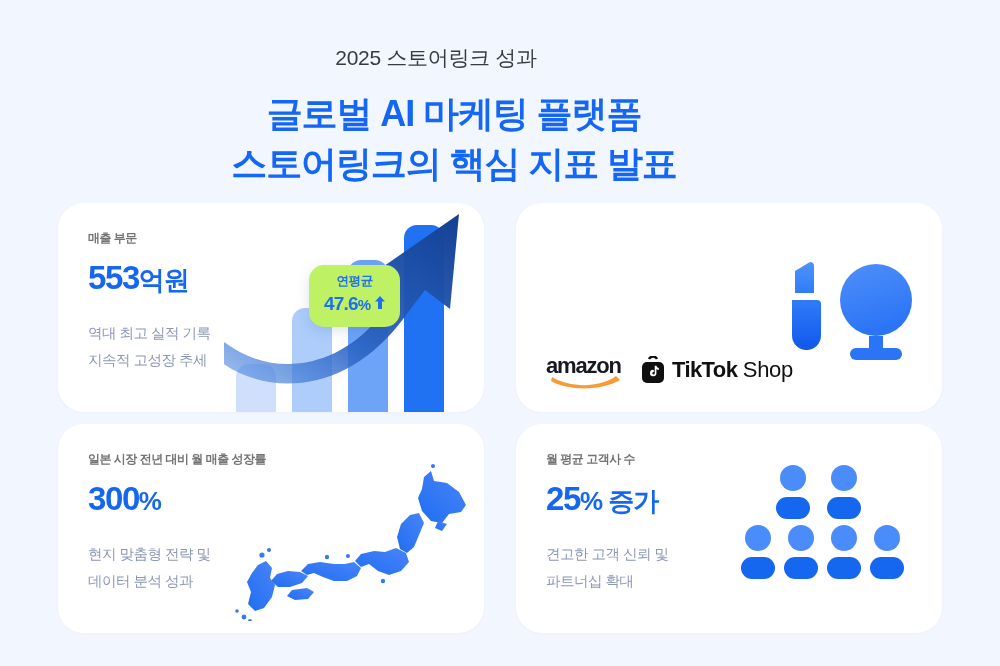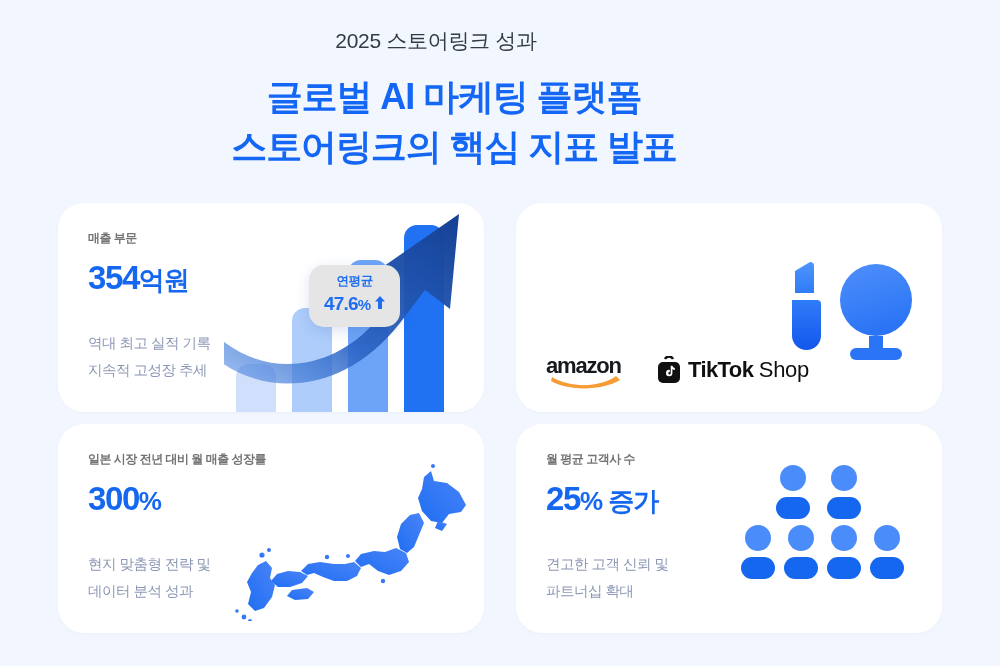--- a/index.html
+++ b/index.html
@@ -18,21 +18,21 @@
 
   .page {
     position: relative;
     width: 1000px;
     height: 666px;
   }
 
   
   .header {
     position: absolute;
-    top: 27px;
+    top: 44px;
     left: 0;
     width: 872px;
     text-align: center;
   }
   .eyebrow {
     font-size: 21px;
     color: #343b46;
     letter-spacing: -0.3px;
     font-weight: 400;
     line-height: 1.3;
@@ -90,21 +90,21 @@
     color: #1667f0;
     letter-spacing: -1.4px;
     line-height: 1.25;
     white-space: nowrap;
   }
   .card-value .unit {
     font-size: 26px;
     letter-spacing: -1px;
   }
   .card-desc {
-    margin-top: 32px;
+    margin-top: 22px;
     font-size: 14.5px;
     font-weight: 500;
     color: #8b97b4;
     letter-spacing: -0.5px;
     line-height: 1.85;
   }
   .card-desc .dline { display: block; white-space: nowrap; }
 
   
   .chart-art {
@@ -140,21 +140,21 @@
     width: 260px;
     height: 209px;
     z-index: 2;
   }
 
   .badge {
     position: absolute;
     left: 251px;
     top: 62px;
     z-index: 5;
-    background: #e5e5e5;
+    background: #bef264;
     border-radius: 15px;
     padding: 9px 15px 11px 15px;
     text-align: center;
     box-shadow: 0 4px 14px rgba(40,80,170,0.16);
   }
   .badge-top {
     font-size: 12.5px;
     font-weight: 700;
     color: #1f6ef2;
     letter-spacing: -0.4px;
@@ -176,21 +176,21 @@
     vertical-align: 1px;
   }
 
   
   .logos {
     position: absolute;
     left: 30px;
     top: 152px;
     display: flex;
     align-items: center;
-    gap: 28px;
+    gap: 12px;
     z-index: 4;
     justify-content: center;
   }
   .amazon-logo {
     position: relative;
     width: 82px;
     height: 30px;
   }
   .amazon-word {
     font-size: 22px;
@@ -293,21 +293,21 @@
             <svg width="10" height="13" viewBox="0 0 10 13">
               <path d="M5 0 L10 5.4 L7 5.4 L7 13 L3 13 L3 5.4 L0 5.4 Z" fill="#1f6ef2"></path>
             </svg>
           </span>
         </div>
       </div>
 
       <div class="card-text">
         <div class="card-label">매출 부문</div>
         <div class="card-value">
-          <span>354</span><span class="unit">억원</span>
+          <span>553</span><span class="unit">억원</span>
         </div>
         <div class="card-desc">
           <span class="dline">역대 최고 실적 기록</span>
           <span class="dline">지속적 고성장 추세</span>
         </div>
       </div>
     </div>
 
     <div class="card">
 

